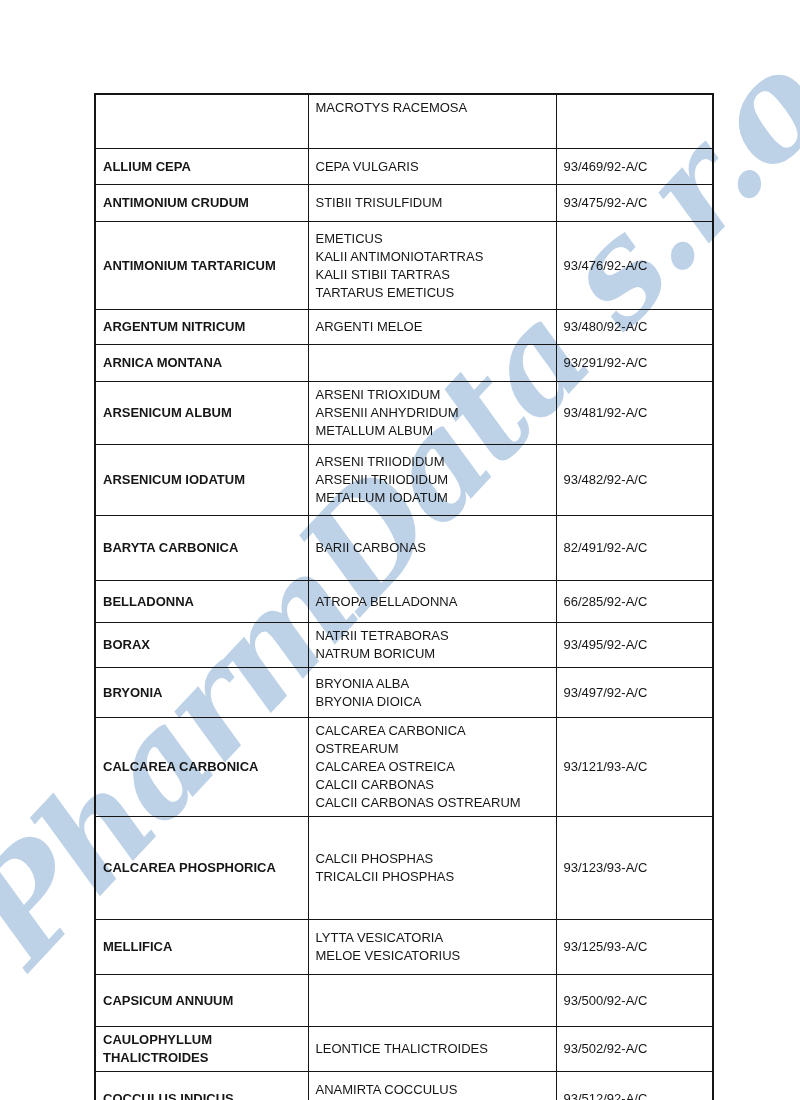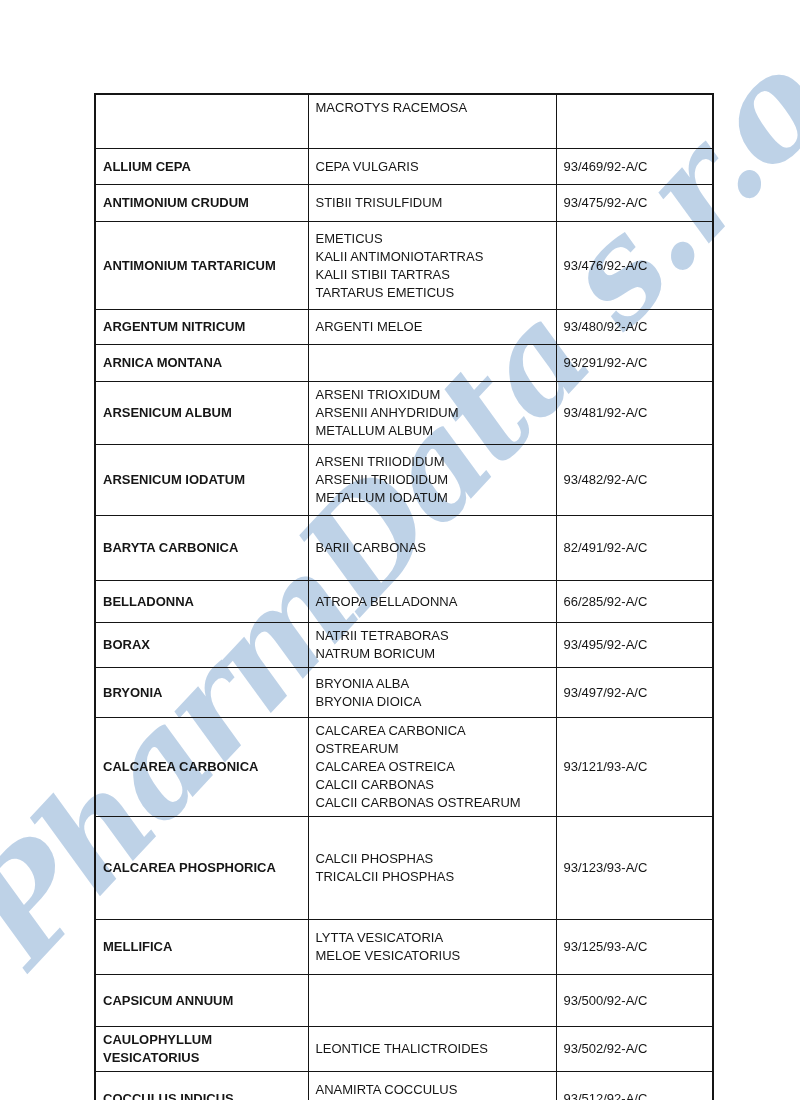--- a/index.html
+++ b/index.html
@@ -179,21 +179,21 @@
         <td class="syn">LYTTA VESICATORIA
 MELOE VESICATORIUS</td>
         <td class="reg">93/125/93-A/C</td>
       </tr>
       <tr>
         <td class="name">CAPSICUM ANNUUM</td>
         <td class="syn"></td>
         <td class="reg">93/500/92-A/C</td>
       </tr>
       <tr>
-        <td class="name">CAULOPHYLLUM VESICATORIUS</td>
+        <td class="name">CAULOPHYLLUM THALICTROIDES</td>
         <td class="syn">LEONTICE THALICTROIDES</td>
         <td class="reg">93/502/92-A/C</td>
       </tr>
       <tr>
         <td class="name">COCCULUS INDICUS</td>
         <td class="syn">ANAMIRTA COCCULUS
 MENISPERMUM COCCULUS</td>
         <td class="reg">93/512/92-A/C</td>
       </tr>
     </tbody>

